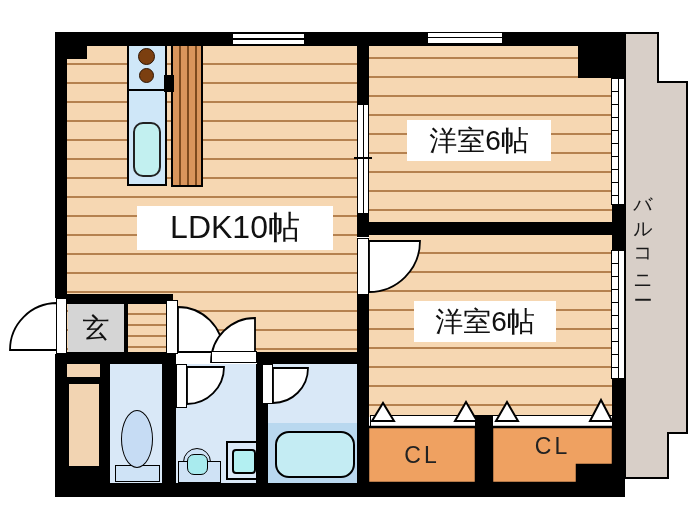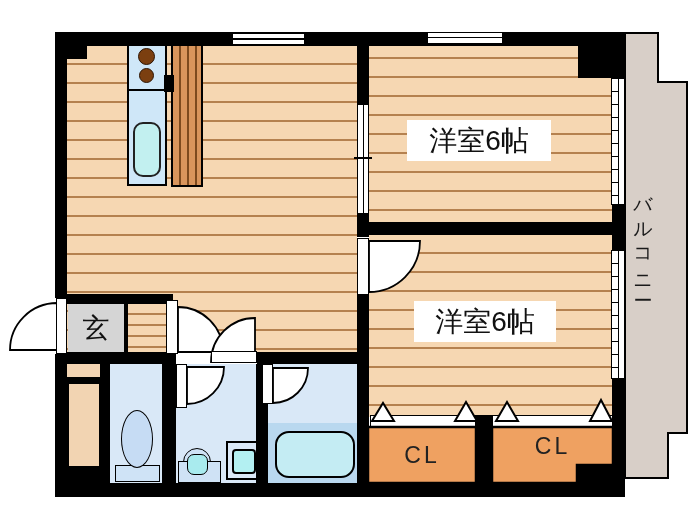--- a/index.html
+++ b/index.html
@@ -135,20 +135,23 @@
     <path d="M255 362 L211 362 A44 44 0 0 1 255 318 Z" fill="#fff" stroke="#000" stroke-width="1.8"></path>
     <path d="M187 367 L224 367 A37 37 0 0 1 187 404 Z" fill="#fff" stroke="#000" stroke-width="1.8"></path>
     <path d="M273 368 L308 368 A35 35 0 0 1 273 403 Z" fill="#fff" stroke="#000" stroke-width="1.8"></path>
     <path d="M369 241 L420 241 A51 51 0 0 1 369 292 Z" fill="#fff" stroke="#000" stroke-width="1.8"></path>
     <polygon points="372,421 394,421 383,403" fill="#fff" stroke="#000" stroke-width="2"></polygon>
     <polygon points="455,421 477,421 466,402" fill="#fff" stroke="#000" stroke-width="2"></polygon>
     <polygon points="496,421 518,421 507,402" fill="#fff" stroke="#000" stroke-width="2"></polygon>
     <polygon points="590,421 612,421 601,400" fill="#fff" stroke="#000" stroke-width="2"></polygon>
   </svg>
 
+  <div class="abs roomlabel" style="left:137px;top:206px;width:196px;height:44px;font-size:32px;">
+    <span>LDK10帖</span>
+  </div>
   <div class="abs roomlabel" style="left:407px;top:120px;width:144px;height:41px;font-size:28px;">
     <span>洋室6帖</span>
   </div>
   <div class="abs roomlabel" style="left:414px;top:301px;width:142px;height:41px;font-size:28px;">
     <span>洋室6帖</span>
   </div>
   <div class="abs flatlabel" style="left:368px;top:427px;width:108px;height:56px;font-size:23px;letter-spacing:3px;color:#222;">
     <span>CL</span>
   </div>
   <div class="abs flatlabel" style="left:492px;top:429px;width:121px;height:34px;font-size:23px;letter-spacing:3px;color:#222;">

